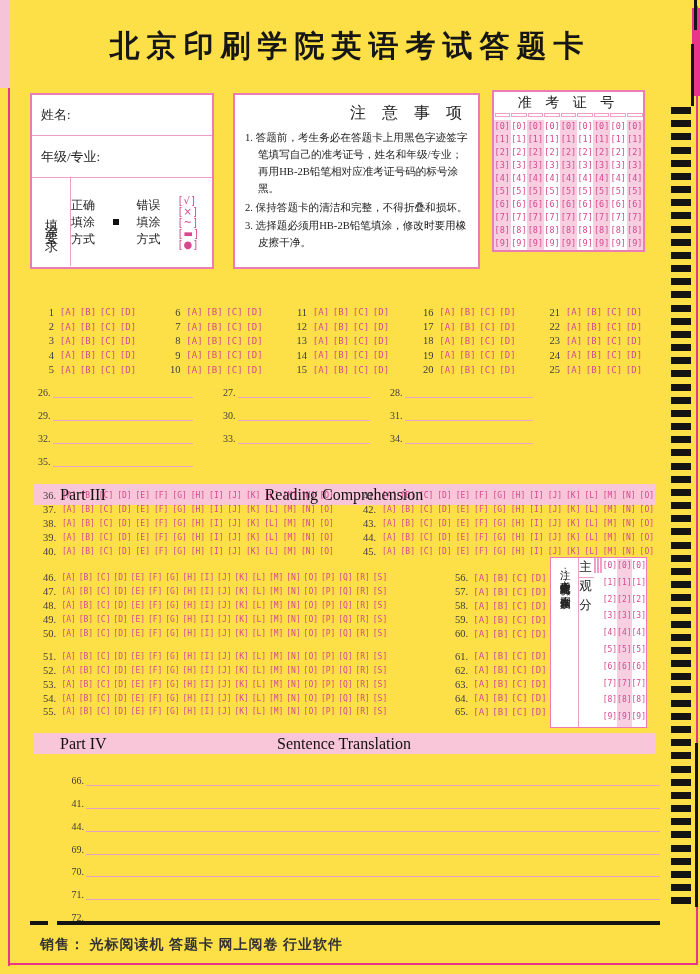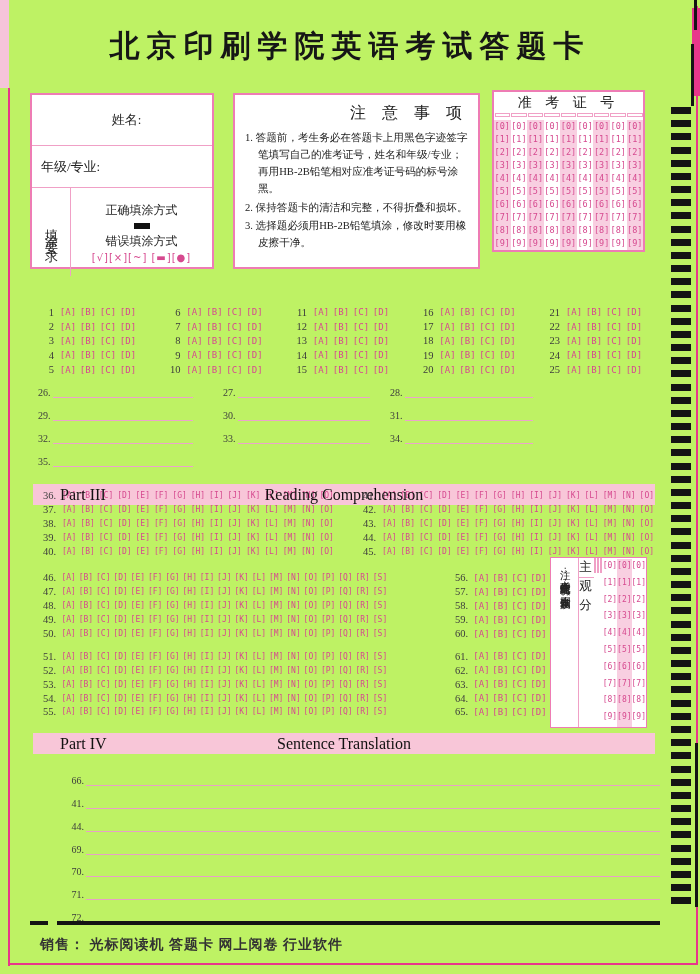--- a/index.html
+++ b/index.html
@@ -1,16 +1,16 @@
 <!DOCTYPE html>
 <html><head>
 <meta charset="utf-8">
 <style>
   html,body{margin:0;padding:0;background:#e9e9e9;}
-  #sheet{position:relative;width:700px;height:974px;background:#bef264;overflow:hidden;
+  #sheet{position:relative;width:700px;height:974px;background:#fde047;overflow:hidden;
          font-family:"Liberation Serif","DejaVu Serif",serif;}
   
   .edge{position:absolute;}
   #edge-pale-left{left:0;top:0;width:9px;height:88px;background:#f6c4d9;}
   #edge-left-line{left:8px;top:88px;width:2px;height:878px;background:#e8378b;}
   #edge-bottom-line{left:8px;top:963px;width:690px;height:2px;background:#e8378b;}
   #edge-right-line{left:696px;top:6px;width:2px;height:958px;background:#e8378b;}
   #edge-tr-bar{left:692px;top:8px;width:8px;height:88px;background:#e8378b;}
   #edge-tr-black{left:691px;top:44px;width:3px;height:62px;background:#141414;}
   #edge-tr-black2{left:694px;top:0;width:3px;height:30px;background:#141414;}
@@ -18,26 +18,26 @@
   #timing-marks{position:absolute;left:0;top:0;width:700px;height:974px;pointer-events:none;}
   .tmark{position:absolute;left:671px;width:20px;height:7px;background:#141414;}
   
   #page-title{position:absolute;left:0;top:26px;width:700px;text-align:center;
               font-size:30px;font-weight:bold;letter-spacing:7px;color:#161616;}
   
   .pinkbox{position:absolute;border:2px solid #ee7cb4;background:#fff;box-sizing:border-box;}
   #info-box{left:30px;top:93px;width:184px;height:176px;}
   .info-row{box-sizing:border-box;border-bottom:1.5px solid #f0a0c6;display:flex;align-items:center;
             padding-left:9px;font-size:13px;color:#222;}
-  #info-row-name{height:51px;justify-content:center;}
+  #info-row-name{height:41px;}
   #info-row-grade{height:42px;}
   #info-row-fill{height:88px;border-bottom:none;display:flex;padding:0;align-items:stretch;}
   #fill-req-col{width:38px;border-right:1.5px solid #f0a0c6;display:flex;align-items:center;justify-content:center;}
   #fill-req-text{writing-mode:vertical-lr;text-orientation:upright;font-size:13px;letter-spacing:7px;color:#222;}
-  #fill-demo{flex:1;display:flex;flex-direction:column;align-items:center;justify-content:center;gap:2px;}
+  #fill-demo{flex:1;display:flex;flex-direction:row;align-items:center;gap:18px;}
   .fill-demo-label{font-size:12px;color:#222;}
   #correct-mark{width:16px;height:6px;background:#111;margin:2px 0;}
   #wrong-marks{font-size:10px;color:#d6498f;letter-spacing:1px;font-family:"DejaVu Sans",sans-serif;}
   #notice-box{left:233px;top:93px;width:247px;height:176px;padding:6px 10px;}
   #notice-title{text-align:right;font-size:16px;letter-spacing:6px;color:#222;margin:2px 0 5px 0;}
   .notice-item{font-size:10.6px;line-height:1.62;color:#222;margin:0 0 1px 0;
                padding-left:13px;text-indent:-13px;}
   
   #exam-box{left:492px;top:90px;width:153px;height:162px;display:flex;flex-direction:column;}
   #exam-title{height:21px;line-height:21px;text-align:center;font-size:14px;letter-spacing:5px;color:#222;}

